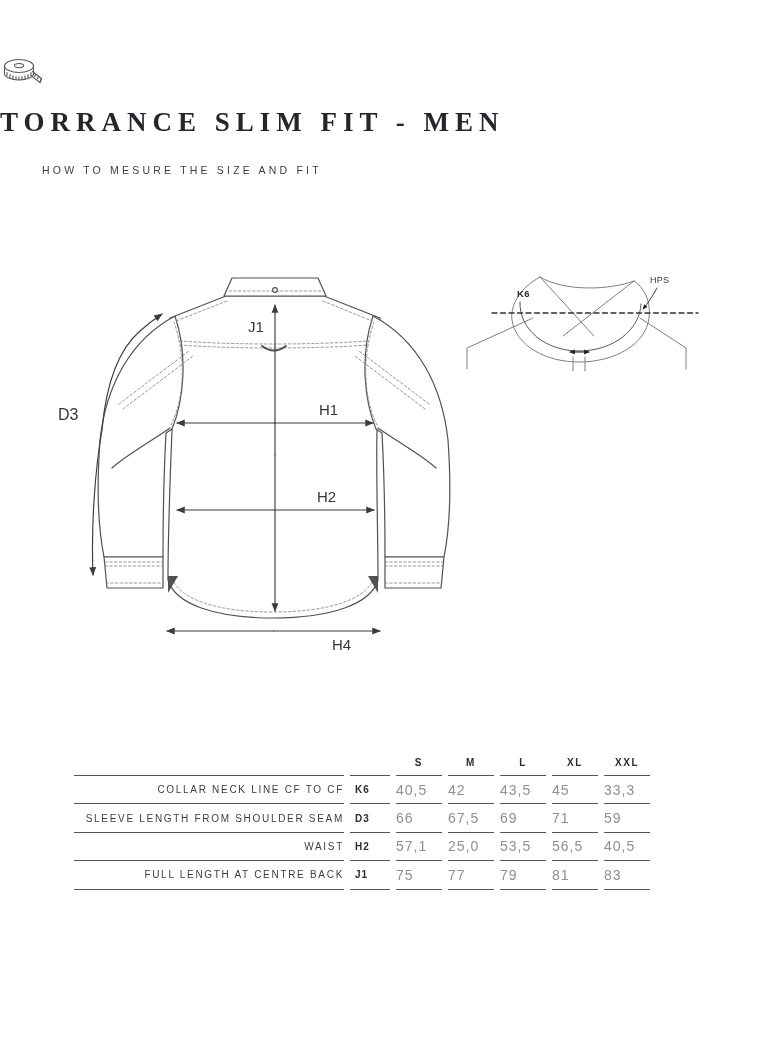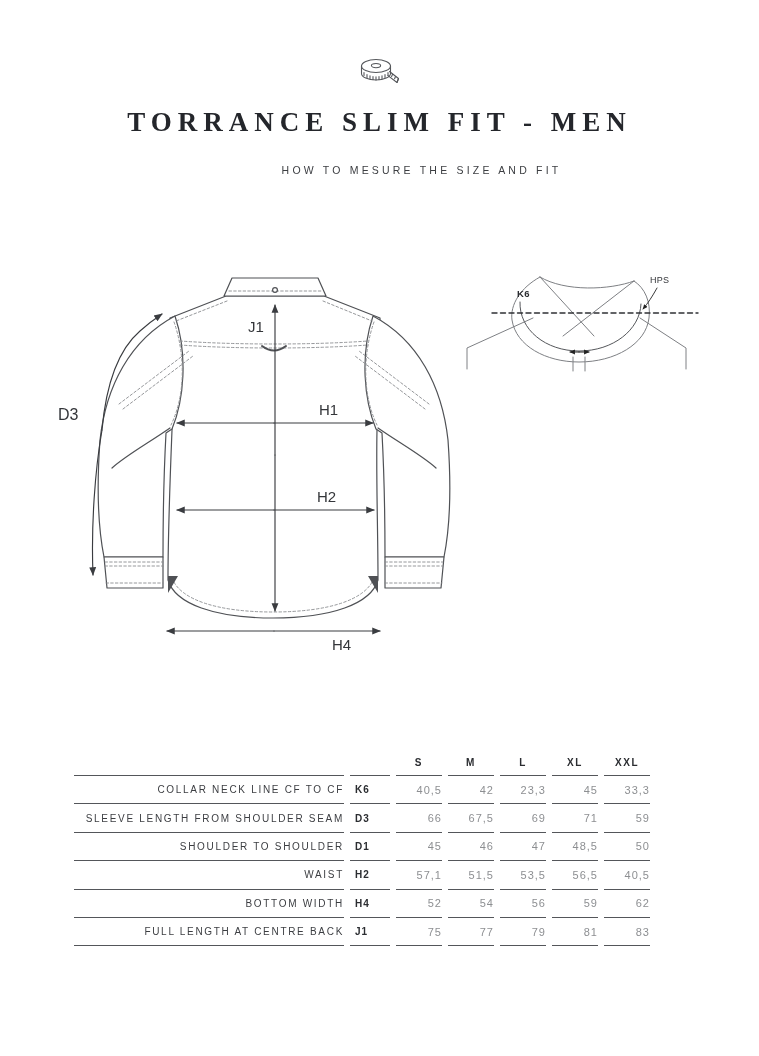--- a/index.html
+++ b/index.html
@@ -1,33 +1,33 @@
 <!DOCTYPE html>
 <html><head>
 <meta charset="utf-8">
 <style>
   * { margin:0; padding:0; box-sizing:border-box; }
   html,body { width:759px; height:1056px; background:#ffffff; overflow:hidden; position:relative;
               font-family:"Liberation Sans", sans-serif; }
-  .center-row { position:absolute; left:0; width:759px; text-align:center; }
+  .center-row { position:absolute; left:0; width:759px; }
   #tape-wrap { top:56px; }
   #title { top:107px; font-family:"Liberation Serif", serif; font-size:27px; font-weight:600;
            letter-spacing:6px; color:#24262b; }
   #subtitle { top:164px; font-size:10.5px; letter-spacing:3.2px; color:#3c3e42; font-weight:400;margin-left:42px; }
   #diagram { position:absolute; left:50px; top:248px; }
   #size-table { position:absolute; left:68px; top:749px; border-collapse:separate; border-spacing:6px 0; }
   #size-table th, #size-table td { border-bottom:1px solid #54565a; vertical-align:middle; }
   #size-table thead th { height:27px; font-size:10px; font-weight:bold; letter-spacing:1.6px;
                          color:#2b2d31; text-align:center; }
   #size-table tbody td { height:28.4px; }
   td.lbl { width:270px; font-size:10px; letter-spacing:1.7px; color:#3c3e42; text-align:right; }
   td.code { width:40px; font-size:10px; font-weight:bold; letter-spacing:1px; color:#2b2d31;
             padding-left:5px; }
   th.size-col, td.val { width:46px; }
-  td.val { font-size:11px; letter-spacing:1px; color:#8d8f92; text-align:right; }
+  td.val { font-size:14px; letter-spacing:1px; color:#8d8f92; text-align:left; }
   svg text { font-family:"Liberation Sans", sans-serif; }
   .m-label { font-size:15px; fill:#34363a; }
   .m-label-big { font-size:16px; fill:#34363a; }
   .c-label { font-size:9.5px; font-weight:bold; fill:#2b2d31; letter-spacing:0.3px; }
   .c-label2 { font-size:9px; fill:#34363a; letter-spacing:0.3px; }
 </style>
 </head>
 <body>
 
 <div class="center-row" id="tape-wrap">
@@ -139,59 +139,41 @@
       <th class="size-col">XL</th>
       <th class="size-col">XXL</th>
     </tr>
   </thead>
   <tbody>
     <tr>
       <td class="lbl">COLLAR NECK LINE CF TO CF</td>
       <td class="code">K6</td>
       <td class="val">40,5</td>
       <td class="val">42</td>
-      <td class="val">23,3</td>
+      <td class="val">43,5</td>
       <td class="val">45</td>
       <td class="val">33,3</td>
     </tr>
     <tr>
       <td class="lbl">SLEEVE LENGTH FROM SHOULDER SEAM</td>
       <td class="code">D3</td>
       <td class="val">66</td>
       <td class="val">67,5</td>
       <td class="val">69</td>
       <td class="val">71</td>
       <td class="val">59</td>
     </tr>
     <tr>
-      <td class="lbl">SHOULDER TO SHOULDER</td>
-      <td class="code">D1</td>
-      <td class="val">45</td>
-      <td class="val">46</td>
-      <td class="val">47</td>
-      <td class="val">48,5</td>
-      <td class="val">50</td>
-    </tr>
-    <tr>
       <td class="lbl">WAIST</td>
       <td class="code">H2</td>
       <td class="val">57,1</td>
-      <td class="val">51,5</td>
+      <td class="val">25,0</td>
       <td class="val">53,5</td>
       <td class="val">56,5</td>
       <td class="val">40,5</td>
-    </tr>
-    <tr>
-      <td class="lbl">BOTTOM WIDTH</td>
-      <td class="code">H4</td>
-      <td class="val">52</td>
-      <td class="val">54</td>
-      <td class="val">56</td>
-      <td class="val">59</td>
-      <td class="val">62</td>
     </tr>
     <tr>
       <td class="lbl">FULL LENGTH AT CENTRE BACK</td>
       <td class="code">J1</td>
       <td class="val">75</td>
       <td class="val">77</td>
       <td class="val">79</td>
       <td class="val">81</td>
       <td class="val">83</td>
     </tr>

